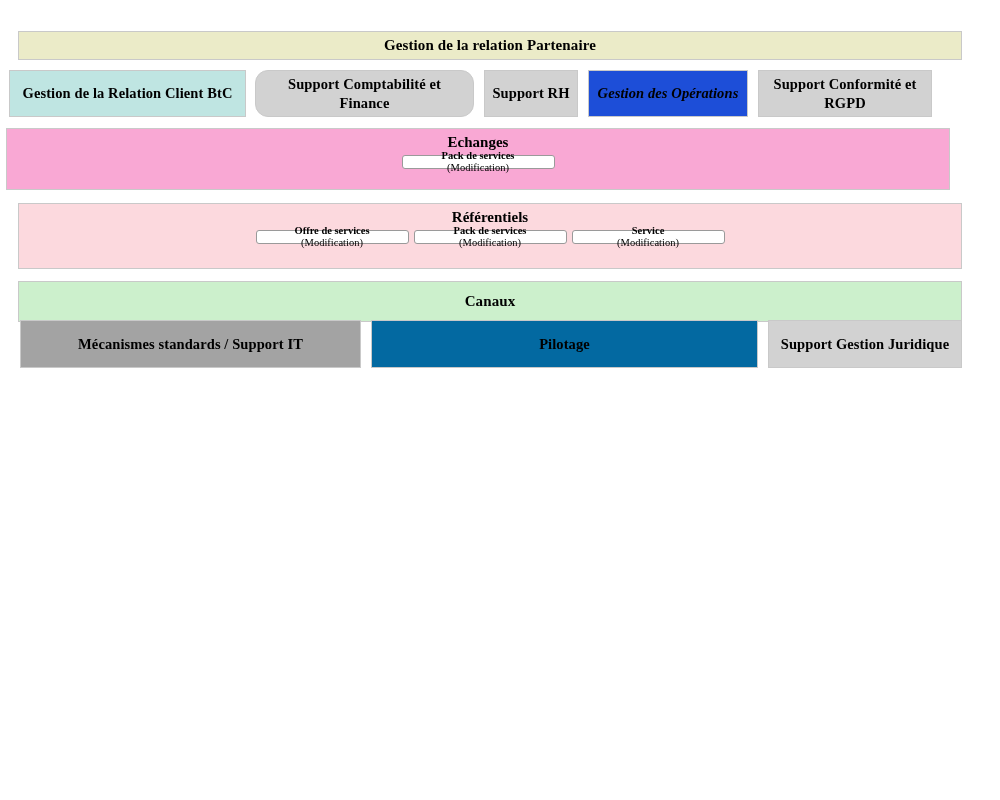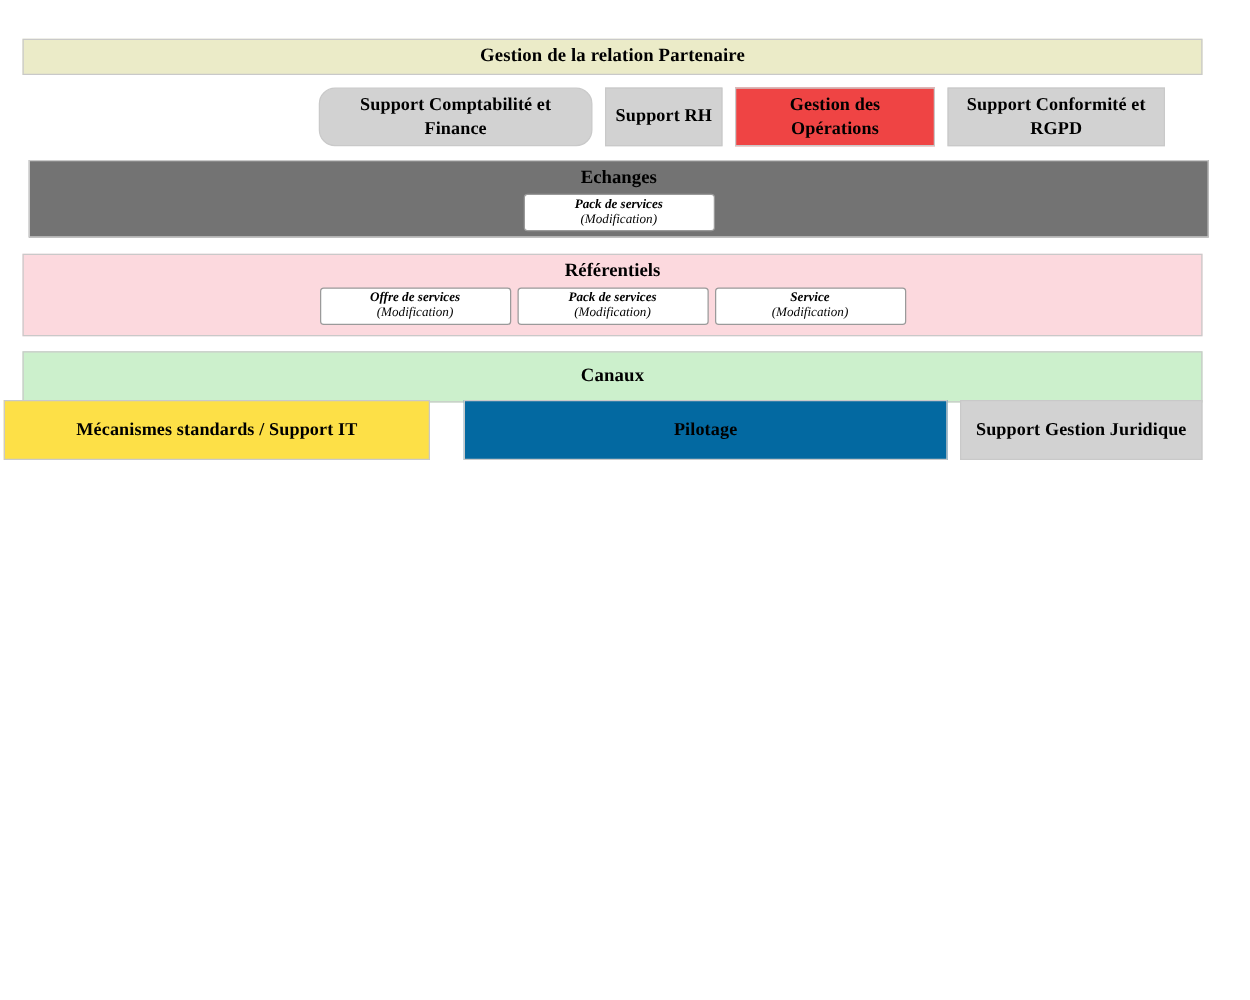--- a/index.html
+++ b/index.html
@@ -67,55 +67,55 @@
     align-items: flex-start;
     justify-content: center;
     gap: 5px;
   }
   .card {
     box-sizing: border-box;
     background: #ffffff;
     border: 1px solid #9a9a9a;
     border-radius: 3px;
     width: 153px;
-    height: 30px;
+    height: 14px;
     display: flex;
     flex-direction: column;
     align-items: center;
     justify-content: center;
     text-align: center;
     line-height: 1.15;
-    font-style: italic;
   }
   .card-title {
     font-weight: bold;
     font-size: 10.5px;
   }
   .card-sub {
     font-weight: normal;
     font-size: 10.5px;
   }
 </style>
 </head>
 <body>
 
 <div id="canvas">
 
   <div class="blk banner" style="left: 18px; top: 31px; width: 944px; height: 29px; background-color: rgb(235, 235, 200);">Gestion de la relation Partenaire</div>
 
+  <div class="blk" style="left: 9px; top: 70px; width: 237px; height: 47px; background-color: rgb(191, 229, 226);">Gestion de la Relation Client BtC</div>
 
   <div class="blk" style="left: 255px; top: 70px; width: 219px; height: 47px; background-color: rgb(210, 210, 210); border-radius: 13px;">Support Comptabilité et Finance</div>
 
   <div class="blk" style="left: 484px; top: 70px; width: 94px; height: 47px; background-color: rgb(210, 210, 210);">Support RH</div>
 
-  <div class="blk" style="left: 588px; top: 70px; width: 160px; height: 47px; background-color: #ef4444;">Gestion des Opérations</div>
+  <div class="blk" style="left: 588px; top: 70px; width: 160px; height: 47px; background-color: #1d4ed8; font-style: italic;">Gestion des Opérations</div>
 
   <div class="blk" style="left: 758px; top: 70px; width: 174px; height: 47px; background-color: rgb(210, 210, 210);">Support Conformité et RGPD</div>
 
-  <div class="section" style="left: 23px; top: 128px; width: 944px; height: 62px; background-color: #737373;">
+  <div class="section" style="left: 6px; top: 128px; width: 944px; height: 62px; background-color: #f9a8d4;">
     <div class="section-title">Echanges</div>
     <div class="card-row">
       <div class="card">
         <div class="card-title">Pack de services</div>
         <div class="card-sub">(Modification)</div>
       </div>
     </div>
   </div>
 
   <div class="section" style="left: 18px; top: 203px; width: 944px; height: 66px; background-color: rgb(252, 217, 222);">
@@ -131,19 +131,19 @@
       </div>
       <div class="card">
         <div class="card-title">Service</div>
         <div class="card-sub">(Modification)</div>
       </div>
     </div>
   </div>
 
   <div class="blk banner" style="left: 18px; top: 281px; width: 944px; height: 41px; background-color: rgb(204, 240, 204);">Canaux</div>
 
-  <div class="blk" style="left: 3px; top: 320px; width: 341px; height: 48px; background-color: #fde047;">Mécanismes standards / Support IT</div>
+  <div class="blk" style="left: 20px; top: 320px; width: 341px; height: 48px; background-color: #a3a3a3;">Mécanismes standards / Support IT</div>
 
   <div class="blk" style="left: 371px; top: 320px; width: 387px; height: 48px; background-color: #0369a1;">Pilotage</div>
 
   <div class="blk" style="left: 768px; top: 320px; width: 194px; height: 48px; background-color: rgb(210, 210, 210);">Support Gestion Juridique</div>
 
 </div>
 
 </body></html>

